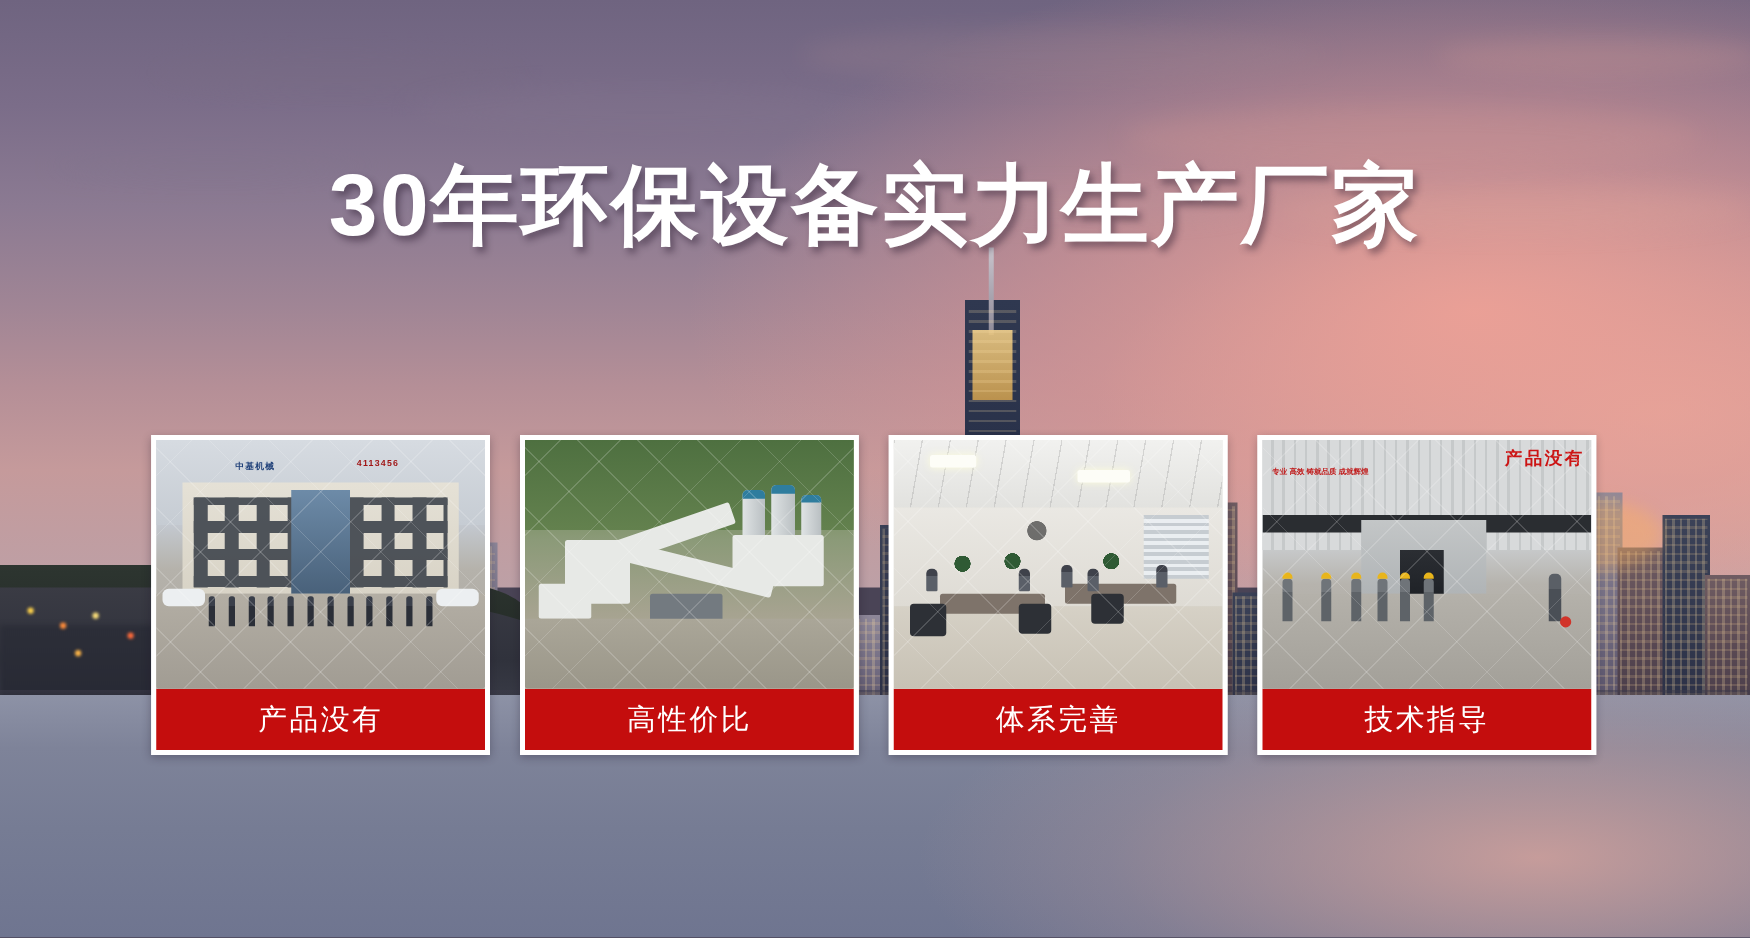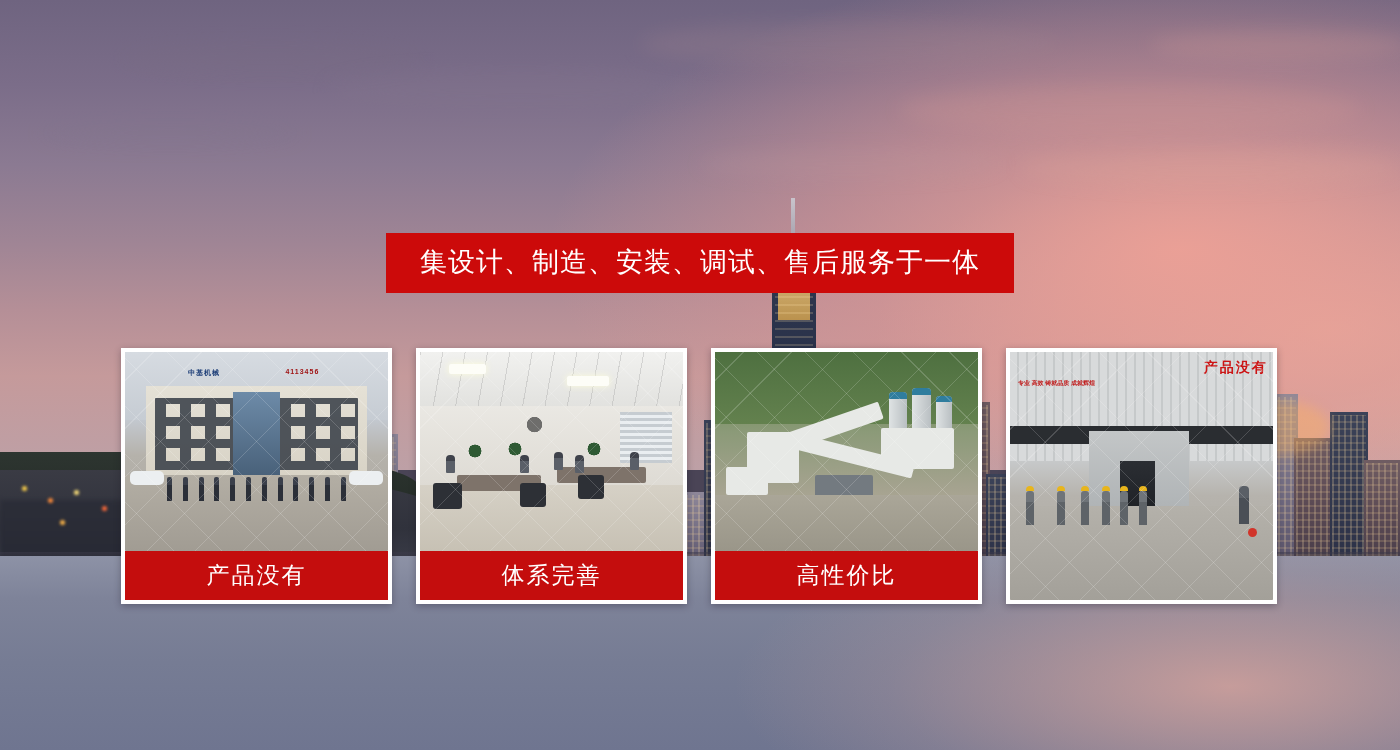--- a/index.html
+++ b/index.html
@@ -249,22 +249,22 @@
       <div class="lamp" style="left:330px;top:508px;background:#ffd24a;"></div>
       <div class="lamp" style="left:60px;top:520px;background:#ffb648;"></div>
       <div class="lamp" style="left:140px;top:524px;background:#ffcf5a;"></div>
       <div class="lamp" style="left:210px;top:528px;background:#ff9a3a;"></div>
     </div>
 
     <div class="waterline"></div>
     <div class="water"></div>
   </div>
 
-
-  <div class="subbanner">集设计、制造、安装、调试、售后服务于一体</div>
+  <div class="headline">30年环保设备实力生产厂家</div>
+
 
   <div class="cards">
 
     <div class="card">
       <div class="photo p1">
         <div class="sky1"></div>
         <div class="bldg"></div>
         <div class="entry"></div>
         <div class="sign">中基机械</div>
         <div class="phone">4113456</div>
@@ -282,20 +282,38 @@
         <div class="person" style="left:64%;"></div>
         <div class="person" style="left:70%;"></div>
         <div class="person" style="left:76%;"></div>
         <div class="person" style="left:82%;"></div>
         <div class="wm"></div>
       </div>
       <div class="caption">产品没有</div>
     </div>
 
     <div class="card">
+      <div class="photo p2">
+        <div class="trees"></div>
+        <div class="silo" style="left:66%;top:20%;width:7%;height:22%;"></div>
+        <div class="silo" style="left:75%;top:18%;width:7%;height:24%;"></div>
+        <div class="silo" style="left:84%;top:22%;width:6%;height:20%;"></div>
+        <div class="sl" style="left:20%;top:34%;width:44%;height:9%;transform:rotate(-19deg);"></div>
+        <div class="sl" style="left:30%;top:48%;width:46%;height:8%;transform:rotate(14deg);"></div>
+        <div class="sl" style="left:12%;top:40%;width:20%;height:26%;"></div>
+        <div class="sl" style="left:63%;top:38%;width:28%;height:21%;"></div>
+        <div class="sl" style="left:38%;top:62%;width:22%;height:13%;background:#737a80;"></div>
+        <div class="sl" style="left:4%;top:58%;width:16%;height:14%;"></div>
+        <div class="yard"></div>
+        <div class="wm"></div>
+      </div>
+      <div class="caption">高性价比</div>
+    </div>
+
+    <div class="card">
       <div class="photo p3">
         <div class="ceil"></div>
         <div class="panel" style="left:11%;top:6%;width:14%;height:5%;"></div>
         <div class="panel" style="left:56%;top:12%;width:16%;height:5%;"></div>
         <div class="wall"></div>
         <div class="deco"></div>
         <div class="blind"></div>
         <div class="plant" style="left:18%;top:46%;"></div>
         <div class="plant" style="left:33%;top:45%;"></div>
         <div class="plant" style="left:63%;top:45%;"></div>
@@ -309,52 +327,35 @@
         <div class="pers" style="left:38%;top:52%;"></div>
         <div class="pers" style="left:51%;top:50%;"></div>
         <div class="pers" style="left:59%;top:52%;"></div>
         <div class="pers" style="left:80%;top:50%;"></div>
         <div class="wm"></div>
       </div>
       <div class="caption">体系完善</div>
     </div>
 
     <div class="card">
-      <div class="photo p2">
-        <div class="trees"></div>
-        <div class="silo" style="left:66%;top:20%;width:7%;height:22%;"></div>
-        <div class="silo" style="left:75%;top:18%;width:7%;height:24%;"></div>
-        <div class="silo" style="left:84%;top:22%;width:6%;height:20%;"></div>
-        <div class="sl" style="left:20%;top:34%;width:44%;height:9%;transform:rotate(-19deg);"></div>
-        <div class="sl" style="left:30%;top:48%;width:46%;height:8%;transform:rotate(14deg);"></div>
-        <div class="sl" style="left:12%;top:40%;width:20%;height:26%;"></div>
-        <div class="sl" style="left:63%;top:38%;width:28%;height:21%;"></div>
-        <div class="sl" style="left:38%;top:62%;width:22%;height:13%;background:#737a80;"></div>
-        <div class="sl" style="left:4%;top:58%;width:16%;height:14%;"></div>
-        <div class="yard"></div>
-        <div class="wm"></div>
-      </div>
-      <div class="caption">高性价比</div>
-    </div>
-
-    <div class="card">
       <div class="photo p4">
         <div class="fwall"></div>
         <div class="fsign">产品没有</div>
         <div class="fsign2">专业 高效 铸就品质 成就辉煌</div>
         <div class="band"></div>
         <div class="gate"></div>
         <div class="door"></div>
         <div class="yard"></div>
         <div class="worker" style="left:6%;"></div>
         <div class="worker" style="left:18%;"></div>
         <div class="worker" style="left:27%;"></div>
         <div class="worker" style="left:35%;"></div>
         <div class="worker" style="left:42%;"></div>
         <div class="worker" style="left:49%;"></div>
         <div class="boss"></div>
         <div class="helmet"></div>
         <div class="wm"></div>
       </div>
+      <div class="caption">技术指导</div>
     </div>
 
   </div>
 </div>
 
 </body></html>

